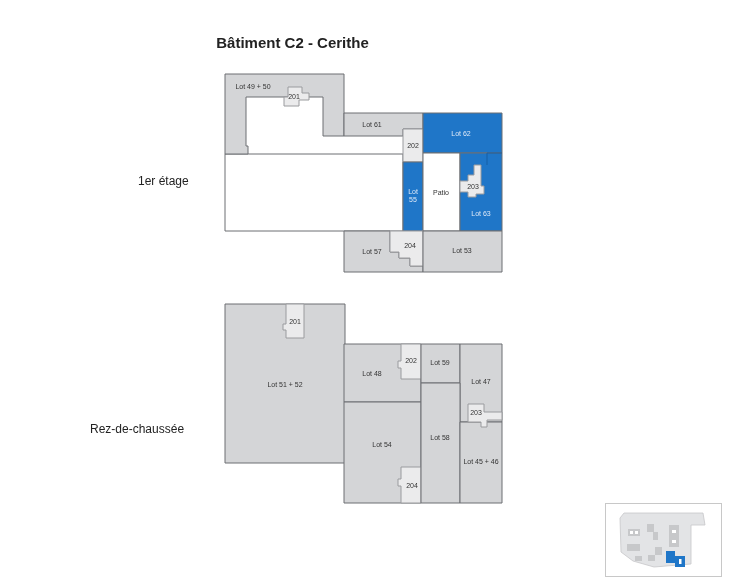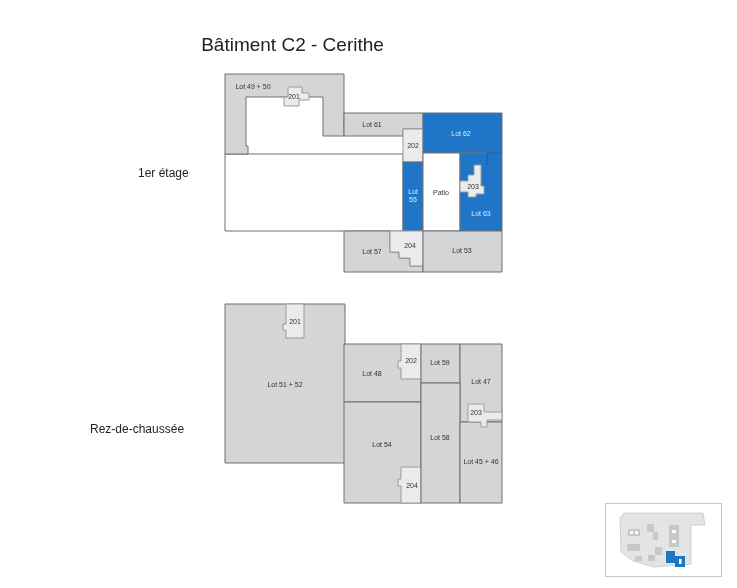--- a/index.html
+++ b/index.html
@@ -1,31 +1,31 @@
 <!DOCTYPE html>
 <html><head>
   <meta charset="utf-8">
   <style>
     html, body { margin: 0; padding: 0; background: #ffffff; }
     body { width: 737px; height: 588px; position: relative; overflow: hidden;
            font-family: "Liberation Sans", "DejaVu Sans", sans-serif; color: #222; }
     .title { position: absolute; left: 0; width: 585px; top: 34px; text-align: center;
-             font-size: 19px; color: #222; }
+             font-size: 15px; color: #222; font-weight: bold; }
     .floor-label { position: absolute; font-size: 12px; color: #222; }
     svg.plan { position: absolute; left: 0; top: 0; }
     .lbl { font-size: 7px; fill: #333; text-anchor: middle; font-family: "Liberation Sans", "DejaVu Sans", sans-serif; }
     .lbl-w { fill: #dfe9f7; }
     .minimap { position: absolute; left: 605px; top: 503px; width: 115px; height: 72px;
                border: 1px solid #c8c8c8; background: #fff; }
   </style>
 </head>
 <body>
 
 <div class="title">Bâtiment C2 - Cerithe</div>
-<div class="floor-label" style="left:138px; top:166px;">1er étage</div>
+<div class="floor-label" style="left:138px; top:174px;">1er étage</div>
 <div class="floor-label" style="left:90px; top:422px;">Rez-de-chaussée</div>
 
 <svg class="plan" width="737" height="588" viewBox="0 0 737 588">
   <g stroke="#6d6f73" stroke-width="1">
 
     <path d="M225,154 L403,154 L403,231 L225,231 Z" fill="#ffffff"></path>
 
     <path d="M225,74 L344,74 L344,113 L344,136 L323,136 L323,97 L306,97 L246,97 L246,146 L248,146 L248,154 L225,154 Z" fill="#d4d5d7"></path>
 
     <path d="M284,97 L284,106 L299,106 L299,100 L309,100 L309,93 L302,93 L302,87 L288,87 L288,97 Z" fill="#ebebec" stroke="#9a9b9e"></path>

